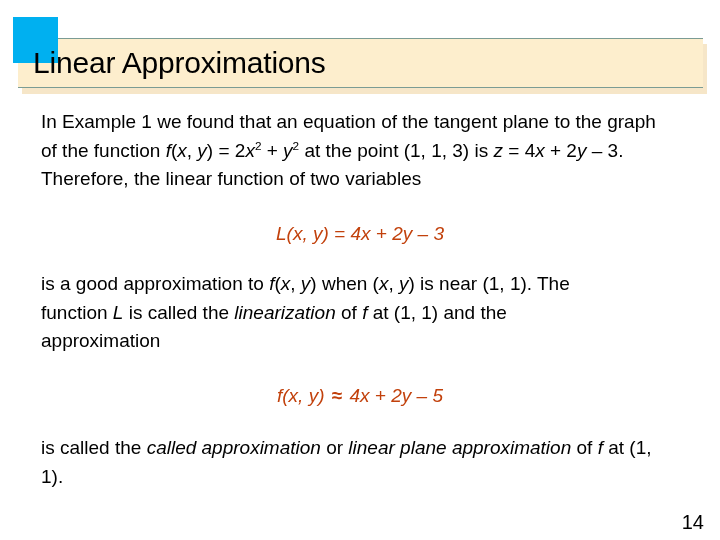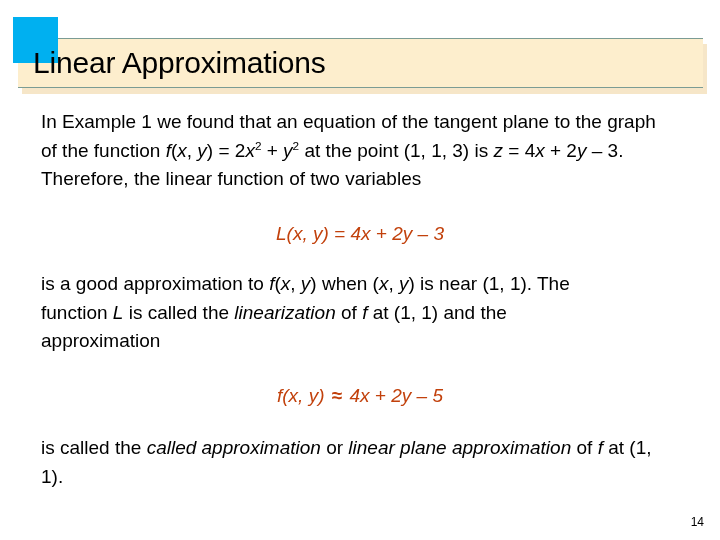--- a/index.html
+++ b/index.html
@@ -105,21 +105,21 @@
     font-weight: bold;
     font-style: normal;
     padding: 0 2px;
   }
 
   
   #page-number {
     position: absolute;
     right: 16px;
     bottom: 8px;
-    font-size: 12px;
+    font-size: 20px;
     line-height: 20px;
     color: #000000;
   }
 </style>
 </head>
 <body>
 
 <div id="title-area">
   <div id="title-bar-shadow"></div>
   <div id="title-bar"></div>

